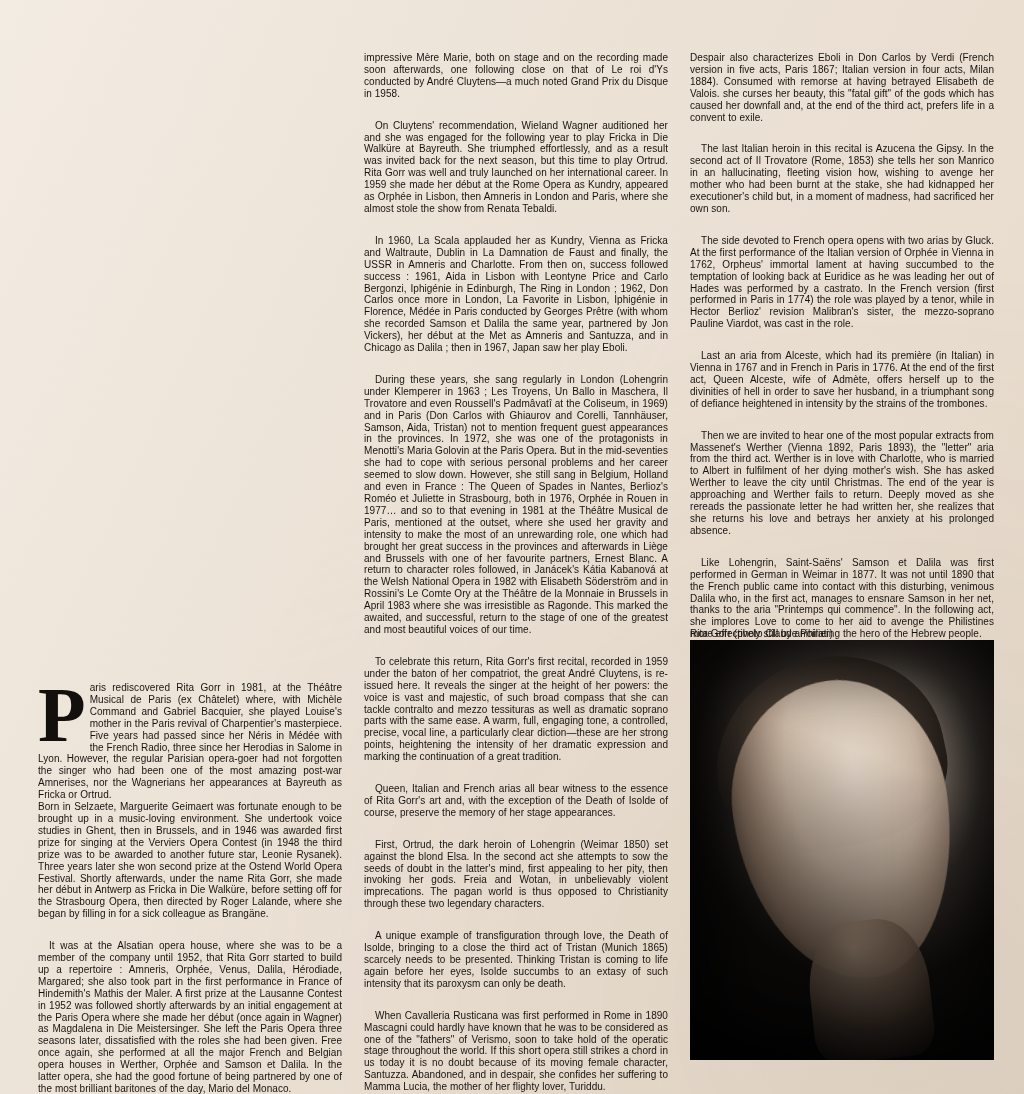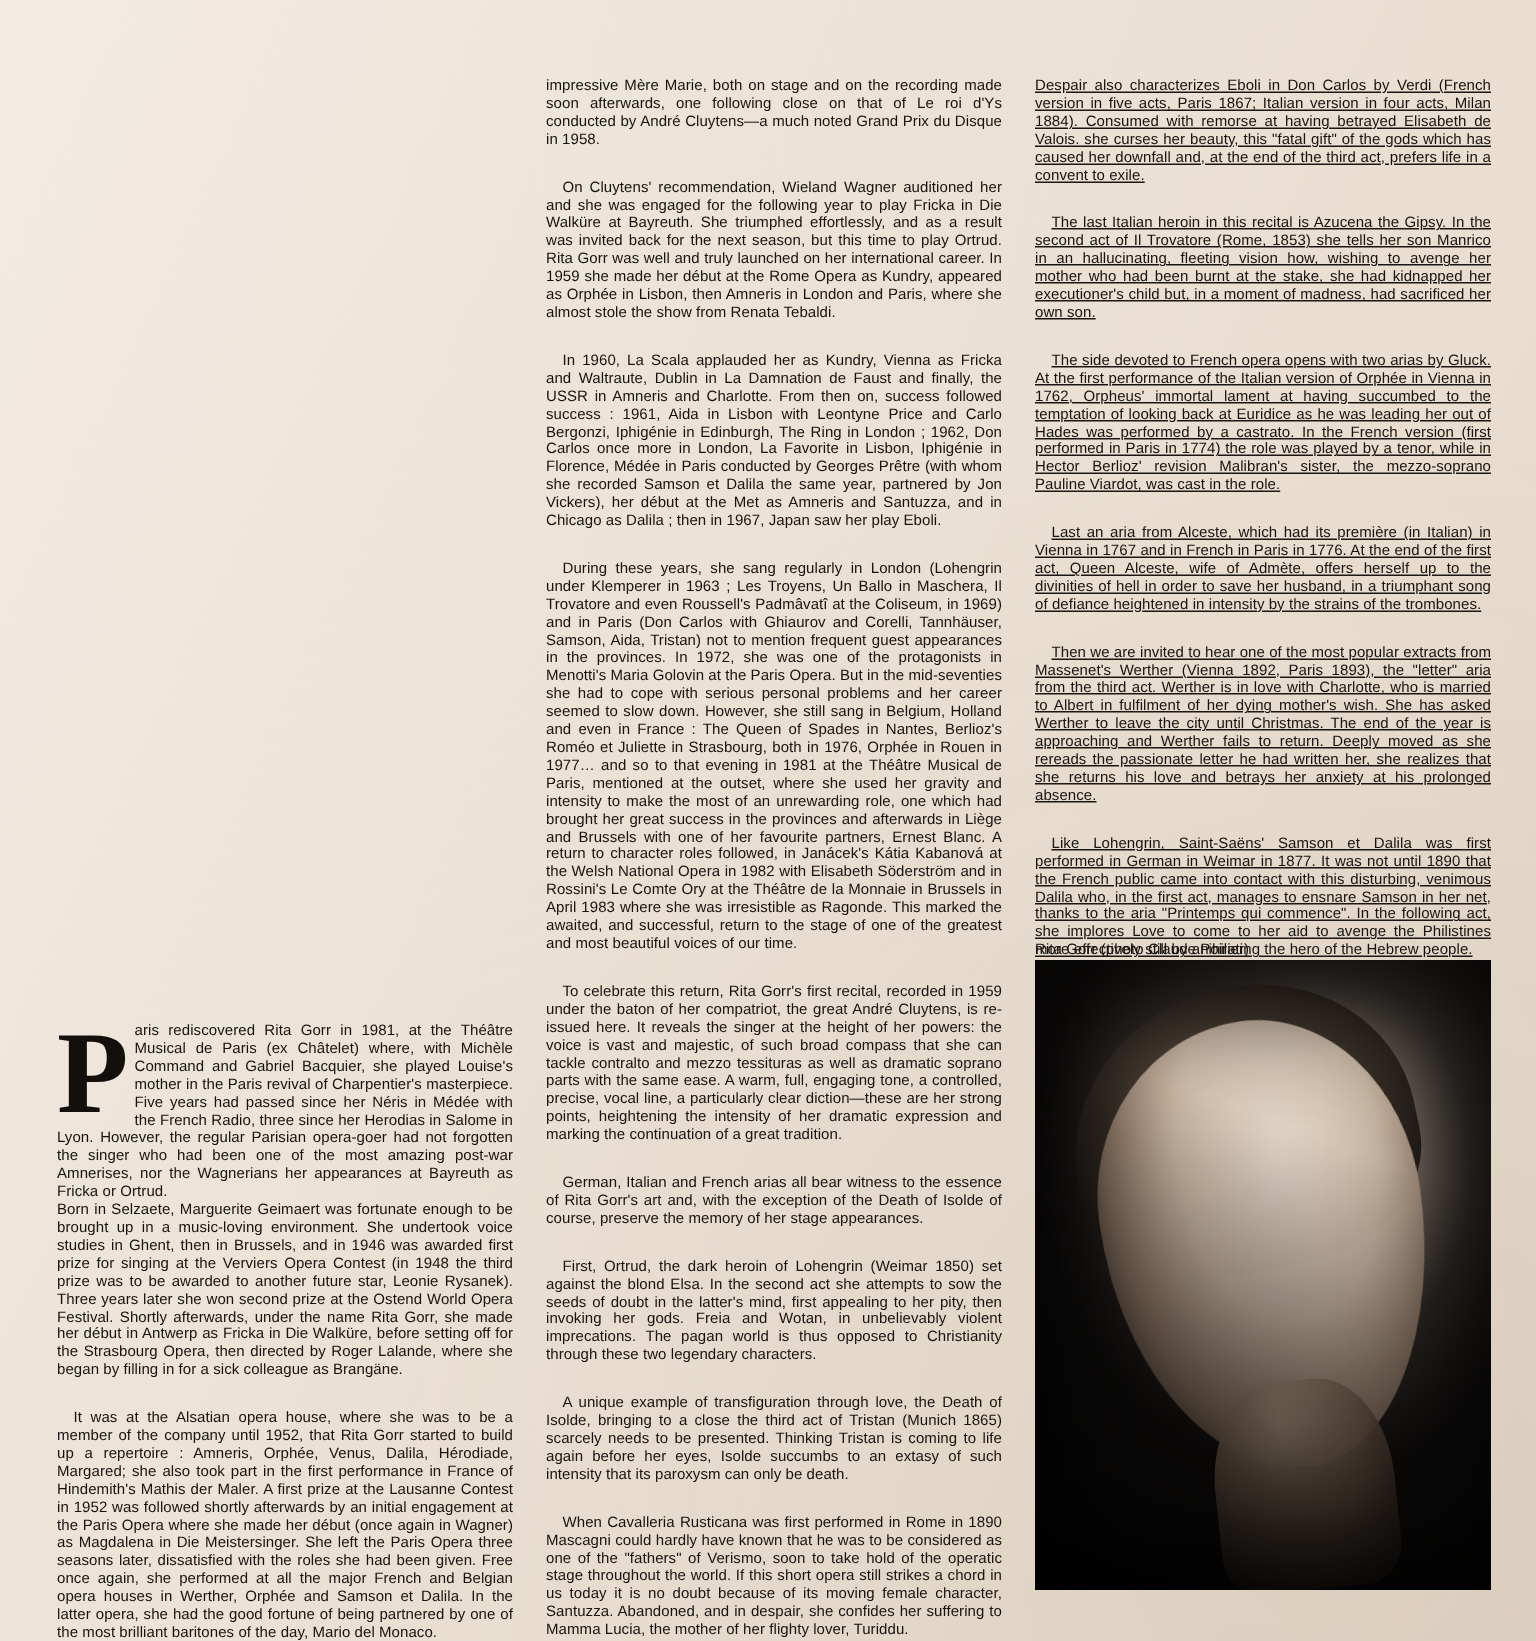--- a/index.html
+++ b/index.html
@@ -152,21 +152,21 @@
     inset: 0;
     box-shadow: inset 0 0 70px 26px rgba(0,0,0,.75);
   }
   .byline {
     font-size: 9.4px;
     line-height: 12px;
     text-align: right;
     margin-top: 10px;
     margin-bottom: 12px;
   }
-  .col.third .body-text { padding-right: 0; text-decoration: underline; }
+  .col.third .body-text { padding-right: 0; }
 </style>
 </head>
 <body>
 
 <div id="page">
   <div class="cols">
 
     <div class="col first">
       <div class="spacer-top"></div>
       <div class="dropcap-wrap">
@@ -177,21 +177,21 @@
       <p class="para">It was at the Alsatian opera house, where she was to be a member of the company until 1952, that Rita Gorr started to build up a repertoire : Amneris, Orphée, Venus, Dalila, Hérodiade, Margared; she also took part in the first performance in France of Hindemith's Mathis der Maler. A first prize at the Lausanne Contest in 1952 was followed shortly afterwards by an initial engagement at the Paris Opera where she made her début (once again in Wagner) as Magdalena in Die Meistersinger. She left the Paris Opera three seasons later, dissatisfied with the roles she had been given. Free once again, she performed at all the major French and Belgian opera houses in Werther, Orphée and Samson et Dalila. In the latter opera, she had the good fortune of being partnered by one of the most brilliant baritones of the day, Mario del Monaco.</p>
       <p class="para">The 1957/58 season marked a turning point in her career. First, she made a triumphant return to the Paris Opera as Fricka, Amneris and Venus in Tannhäuser in German, with Régine Crespin, Hans Beirer and Ernest Blanc. At the Salle Favart, she appeared again in the role of her début in that theatre in 1952 : Charlotte. That June, still in Paris, she was part of the dazzling cast brought together for the French première of Francis Poulenc's Dialogues des Carmélites, first performed earlier in Milan. She portrayed an</p>
     </div>
 
     <div class="col second">
       <p class="para">impressive Mère Marie, both on stage and on the recording made soon afterwards, one following close on that of Le roi d'Ys conducted by André Cluytens—a much noted Grand Prix du Disque in 1958.</p>
       <p class="para">On Cluytens' recommendation, Wieland Wagner auditioned her and she was engaged for the following year to play Fricka in Die Walküre at Bayreuth. She triumphed effortlessly, and as a result was invited back for the next season, but this time to play Ortrud. Rita Gorr was well and truly launched on her international career. In 1959 she made her début at the Rome Opera as Kundry, appeared as Orphée in Lisbon, then Amneris in London and Paris, where she almost stole the show from Renata Tebaldi.</p>
       <p class="para">In 1960, La Scala applauded her as Kundry, Vienna as Fricka and Waltraute, Dublin in La Damnation de Faust and finally, the USSR in Amneris and Charlotte. From then on, success followed success : 1961, Aida in Lisbon with Leontyne Price and Carlo Bergonzi, Iphigénie in Edinburgh, The Ring in London ; 1962, Don Carlos once more in London, La Favorite in Lisbon, Iphigénie in Florence, Médée in Paris conducted by Georges Prêtre (with whom she recorded Samson et Dalila the same year, partnered by Jon Vickers), her début at the Met as Amneris and Santuzza, and in Chicago as Dalila ; then in 1967, Japan saw her play Eboli.</p>
       <p class="para">During these years, she sang regularly in London (Lohengrin under Klemperer in 1963 ; Les Troyens, Un Ballo in Maschera, Il Trovatore and even Roussell's Padmâvatî at the Coliseum, in 1969) and in Paris (Don Carlos with Ghiaurov and Corelli, Tannhäuser, Samson, Aida, Tristan) not to mention frequent guest appearances in the provinces. In 1972, she was one of the protagonists in Menotti's Maria Golovin at the Paris Opera. But in the mid-seventies she had to cope with serious personal problems and her career seemed to slow down. However, she still sang in Belgium, Holland and even in France : The Queen of Spades in Nantes, Berlioz's Roméo et Juliette in Strasbourg, both in 1976, Orphée in Rouen in 1977… and so to that evening in 1981 at the Théâtre Musical de Paris, mentioned at the outset, where she used her gravity and intensity to make the most of an unrewarding role, one which had brought her great success in the provinces and afterwards in Liège and Brussels with one of her favourite partners, Ernest Blanc. A return to character roles followed, in Janácek's Kátia Kabanová at the Welsh National Opera in 1982 with Elisabeth Söderström and in Rossini's Le Comte Ory at the Théâtre de la Monnaie in Brussels in April 1983 where she was irresistible as Ragonde. This marked the awaited, and successful, return to the stage of one of the greatest and most beautiful voices of our time.</p>
       <p class="para">To celebrate this return, Rita Gorr's first recital, recorded in 1959 under the baton of her compatriot, the great André Cluytens, is re-issued here. It reveals the singer at the height of her powers: the voice is vast and majestic, of such broad compass that she can tackle contralto and mezzo tessituras as well as dramatic soprano parts with the same ease. A warm, full, engaging tone, a controlled, precise, vocal line, a particularly clear diction—these are her strong points, heightening the intensity of her dramatic expression and marking the continuation of a great tradition.</p>
-      <p class="para">German, Italian and French arias all bear witness to the essence of Rita Gorr's art and, with the exception of the Death of Isolde of course, preserve the memory of her stage appearances.</p>
+      <p class="para">Queen, Italian and French arias all bear witness to the essence of Rita Gorr's art and, with the exception of the Death of Isolde of course, preserve the memory of her stage appearances.</p>
       <p class="para">First, Ortrud, the dark heroin of Lohengrin (Weimar 1850) set against the blond Elsa. In the second act she attempts to sow the seeds of doubt in the latter's mind, first appealing to her pity, then invoking her gods. Freia and Wotan, in unbelievably violent imprecations. The pagan world is thus opposed to Christianity through these two legendary characters.</p>
       <p class="para">A unique example of transfiguration through love, the Death of Isolde, bringing to a close the third act of Tristan (Munich 1865) scarcely needs to be presented. Thinking Tristan is coming to life again before her eyes, Isolde succumbs to an extasy of such intensity that its paroxysm can only be death.</p>
       <p class="para">When Cavalleria Rusticana was first performed in Rome in 1890 Mascagni could hardly have known that he was to be considered as one of the "fathers" of Verismo, soon to take hold of the operatic stage throughout the world. If this short opera still strikes a chord in us today it is no doubt because of its moving female character, Santuzza. Abandoned, and in despair, she confides her suffering to Mamma Lucia, the mother of her flighty lover, Turiddu.</p>
     </div>
 
     <div class="col third">
       <div class="body-text">
         <p class="para">Despair also characterizes Eboli in Don Carlos by Verdi (French version in five acts, Paris 1867; Italian version in four acts, Milan 1884). Consumed with remorse at having betrayed Elisabeth de Valois. she curses her beauty, this "fatal gift" of the gods which has caused her downfall and, at the end of the third act, prefers life in a convent to exile.</p>
         <p class="para">The last Italian heroin in this recital is Azucena the Gipsy. In the second act of Il Trovatore (Rome, 1853) she tells her son Manrico in an hallucinating, fleeting vision how, wishing to avenge her mother who had been burnt at the stake, she had kidnapped her executioner's child but, in a moment of madness, had sacrificed her own son.</p>
         <p class="para">The side devoted to French opera opens with two arias by Gluck. At the first performance of the Italian version of Orphée in Vienna in 1762, Orpheus' immortal lament at having succumbed to the temptation of looking back at Euridice as he was leading her out of Hades was performed by a castrato. In the French version (first performed in Paris in 1774) the role was played by a tenor, while in Hector Berlioz' revision Malibran's sister, the mezzo-soprano Pauline Viardot, was cast in the role.</p>

